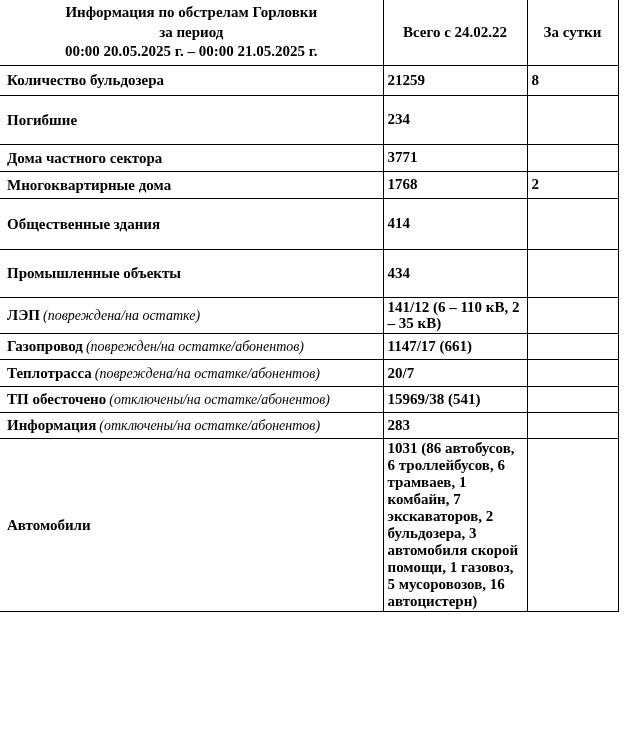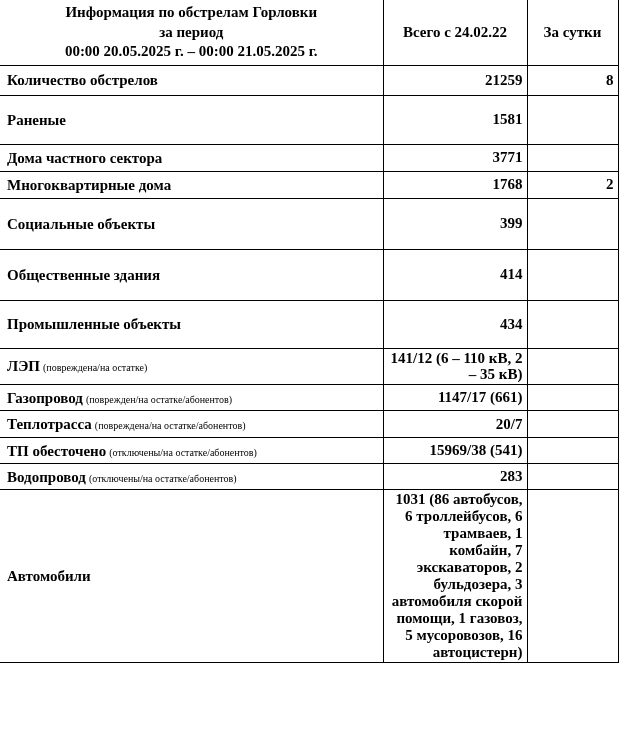--- a/index.html
+++ b/index.html
@@ -40,24 +40,24 @@
   }
   th.col-title { height: 64px; }
 
   td.col-label {
     text-align: left;
     padding: 2px 5px 2px 7px;
     font-size: 15px;
     line-height: 1.2;
   }
   .lbl  { font-weight: bold; }
-  .note { font-weight: normal; font-size: 10px; margin-left: 3px; }
+  .note { font-weight: normal; font-size: 14px; margin-left: 3px; font-style: italic; }
 
   td.val {
-    text-align: right;
+    text-align: left;
     font-weight: bold;
     font-size: 15px;
     line-height: 1.13;
     padding: 1px 4px;
   }
 </style>
 </head>
 <body>
 
 <div class="page">
@@ -73,43 +73,38 @@
           <div>Информация по обстрелам Горловки</div>
           <div>за период</div>
           <div>00:00 20.05.2025 г. – 00:00 21.05.2025 г.</div>
         </th>
         <th>Всего с 24.02.22</th>
         <th>За сутки</th>
       </tr>
     </thead>
     <tbody id="rows-body">
         <tr style="height: 30px;">
-          <td class="col-label"><span class="lbl">Количество обстрелов</span></td>
+          <td class="col-label"><span class="lbl">Количество бульдозера</span></td>
           <td class="val">21259</td>
           <td class="val">8</td>
         </tr>
         <tr style="height: 49px;">
-          <td class="col-label"><span class="lbl">Раненые</span></td>
-          <td class="val">1581</td>
+          <td class="col-label"><span class="lbl">Погибшие</span></td>
+          <td class="val">234</td>
           <td class="val"></td>
         </tr>
         <tr style="height: 27px;">
           <td class="col-label"><span class="lbl">Дома частного сектора</span></td>
           <td class="val">3771</td>
           <td class="val"></td>
         </tr>
         <tr style="height: 27px;">
           <td class="col-label"><span class="lbl">Многоквартирные дома</span></td>
           <td class="val">1768</td>
           <td class="val">2</td>
-        </tr>
-        <tr style="height: 51px;">
-          <td class="col-label"><span class="lbl">Социальные объекты</span></td>
-          <td class="val">399</td>
-          <td class="val"></td>
         </tr>
         <tr style="height: 51px;">
           <td class="col-label"><span class="lbl">Общественные здания</span></td>
           <td class="val">414</td>
           <td class="val"></td>
         </tr>
         <tr style="height: 48px; margin-top: 33px;">
           <td class="col-label"><span class="lbl">Промышленные объекты</span></td>
           <td class="val">434</td>
           <td class="val"></td>
@@ -128,21 +123,21 @@
           <td class="col-label"><span class="lbl">Теплотрасса</span><span class="note">(повреждена/на остатке/абонентов)</span></td>
           <td class="val">20/7</td>
           <td class="val"></td>
         </tr>
         <tr style="height: 26px;">
           <td class="col-label"><span class="lbl">ТП обесточено</span><span class="note">(отключены/на остатке/абонентов)</span></td>
           <td class="val">15969/38 (541)</td>
           <td class="val"></td>
         </tr>
         <tr style="height: 26px;">
-          <td class="col-label"><span class="lbl">Водопровод</span><span class="note">(отключены/на остатке/абонентов)</span></td>
+          <td class="col-label"><span class="lbl">Информация</span><span class="note">(отключены/на остатке/абонентов)</span></td>
           <td class="val">283</td>
           <td class="val"></td>
         </tr>
         <tr style="height: 171px;">
           <td class="col-label"><span class="lbl">Автомобили</span></td>
           <td class="val">1031 (86 автобусов, 6 троллейбусов, 6 трамваев, 1 комбайн, 7 экскаваторов, 2 бульдозера, 3 автомобиля скорой помощи, 1 газовоз, 5 мусоровозов, 16 автоцистерн)</td>
           <td class="val"></td>
         </tr>
       </tbody>
   </table>

